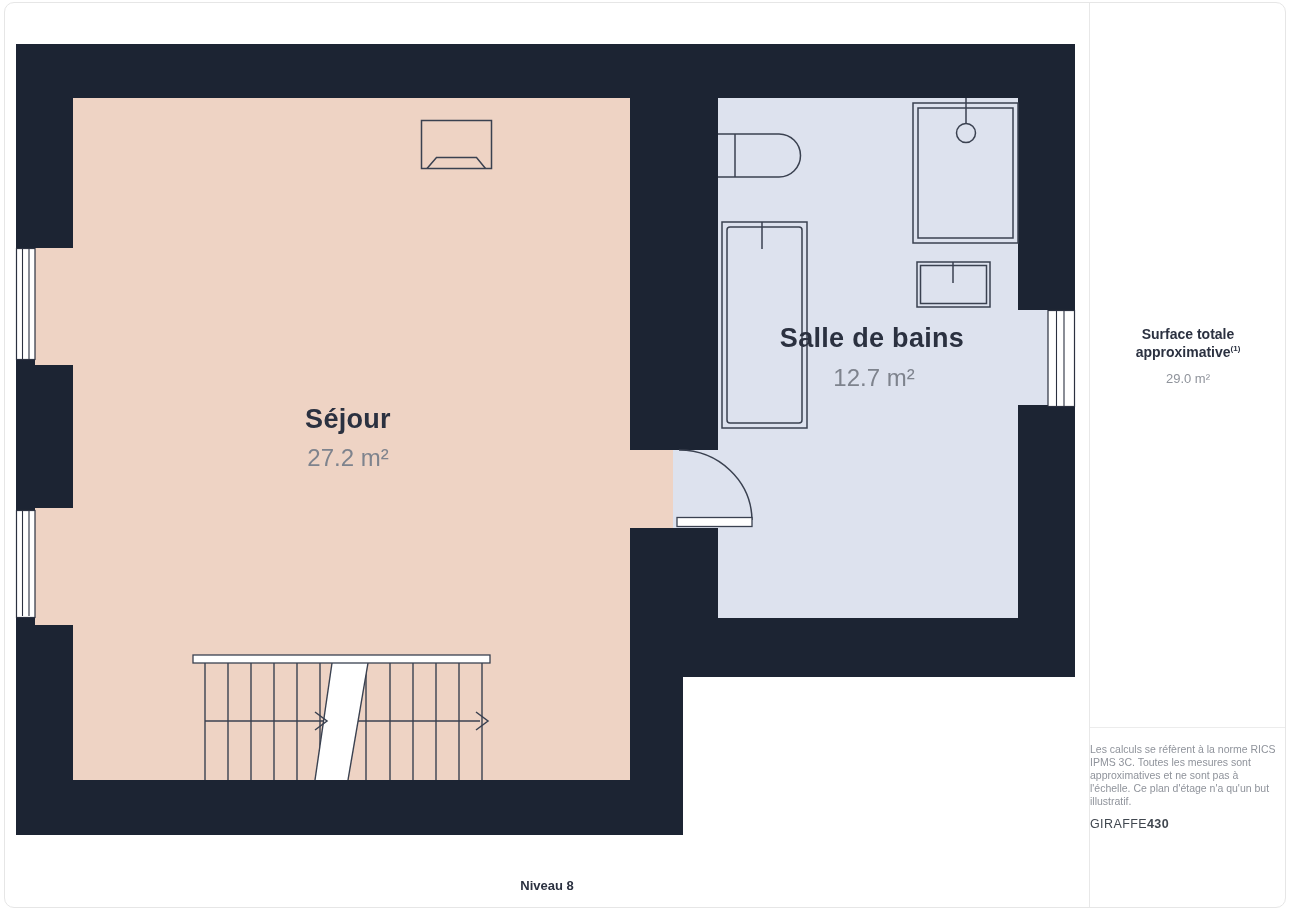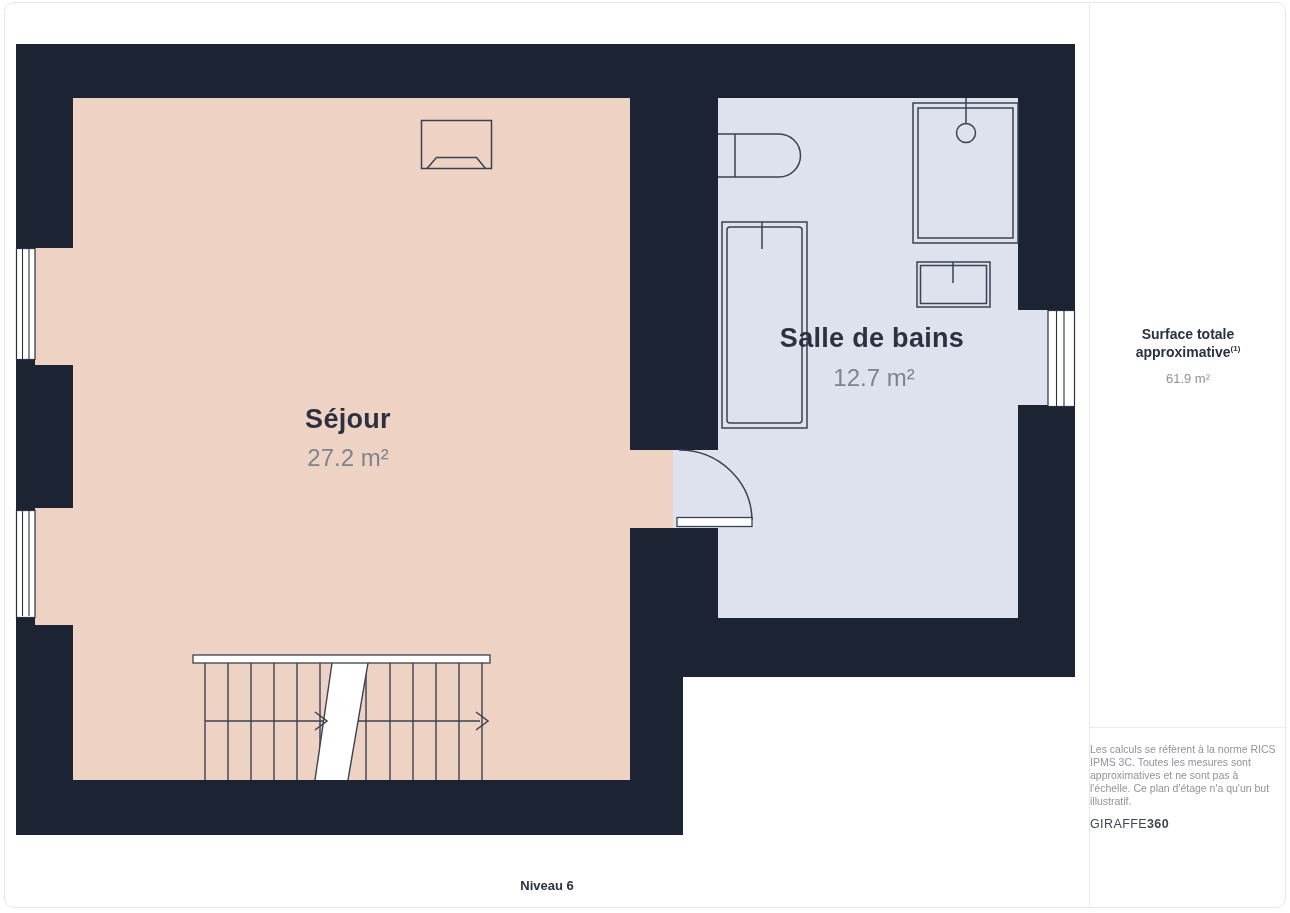--- a/index.html
+++ b/index.html
@@ -120,29 +120,29 @@
     <rect x="920.5" y="265.5" width="66" height="38"></rect>
     <line x1="953" y1="262" x2="953" y2="283"></line>
   </g>
 
   <text x="348" y="428" text-anchor="middle" class="room-name">Séjour</text>
   <text x="348" y="466" text-anchor="middle" class="room-area">27.2 m²</text>
   <text x="872" y="347" text-anchor="middle" class="room-name">Salle de bains</text>
   <text x="874" y="386" text-anchor="middle" class="room-area">12.7 m²</text>
 </svg>
 
-  <div class="level-label">Niveau 6</div>
+  <div class="level-label">Niveau 8</div>
 </div>
 
 <div class="sidebar">
   <div class="sb-top">
     <div class="sb-title"><span>Surface totale approximative</span><sup>(1)</sup></div>
-    <div class="sb-value">61.9 m²</div>
+    <div class="sb-value">29.0 m²</div>
   </div>
   <div class="sb-legal">
     <div class="sb-legal-text">Les calculs se réfèrent à la norme RICS
 IPMS 3C. Toutes les mesures sont
 approximatives et ne sont pas à
 l'échelle. Ce plan d'étage n'a qu'un but
 illustratif.</div>
-    <div class="sb-brand"><span>GIRAFFE</span><span class="b360">360</span></div>
+    <div class="sb-brand"><span>GIRAFFE</span><span class="b360">430</span></div>
   </div>
 </div>
 
 </body></html>

